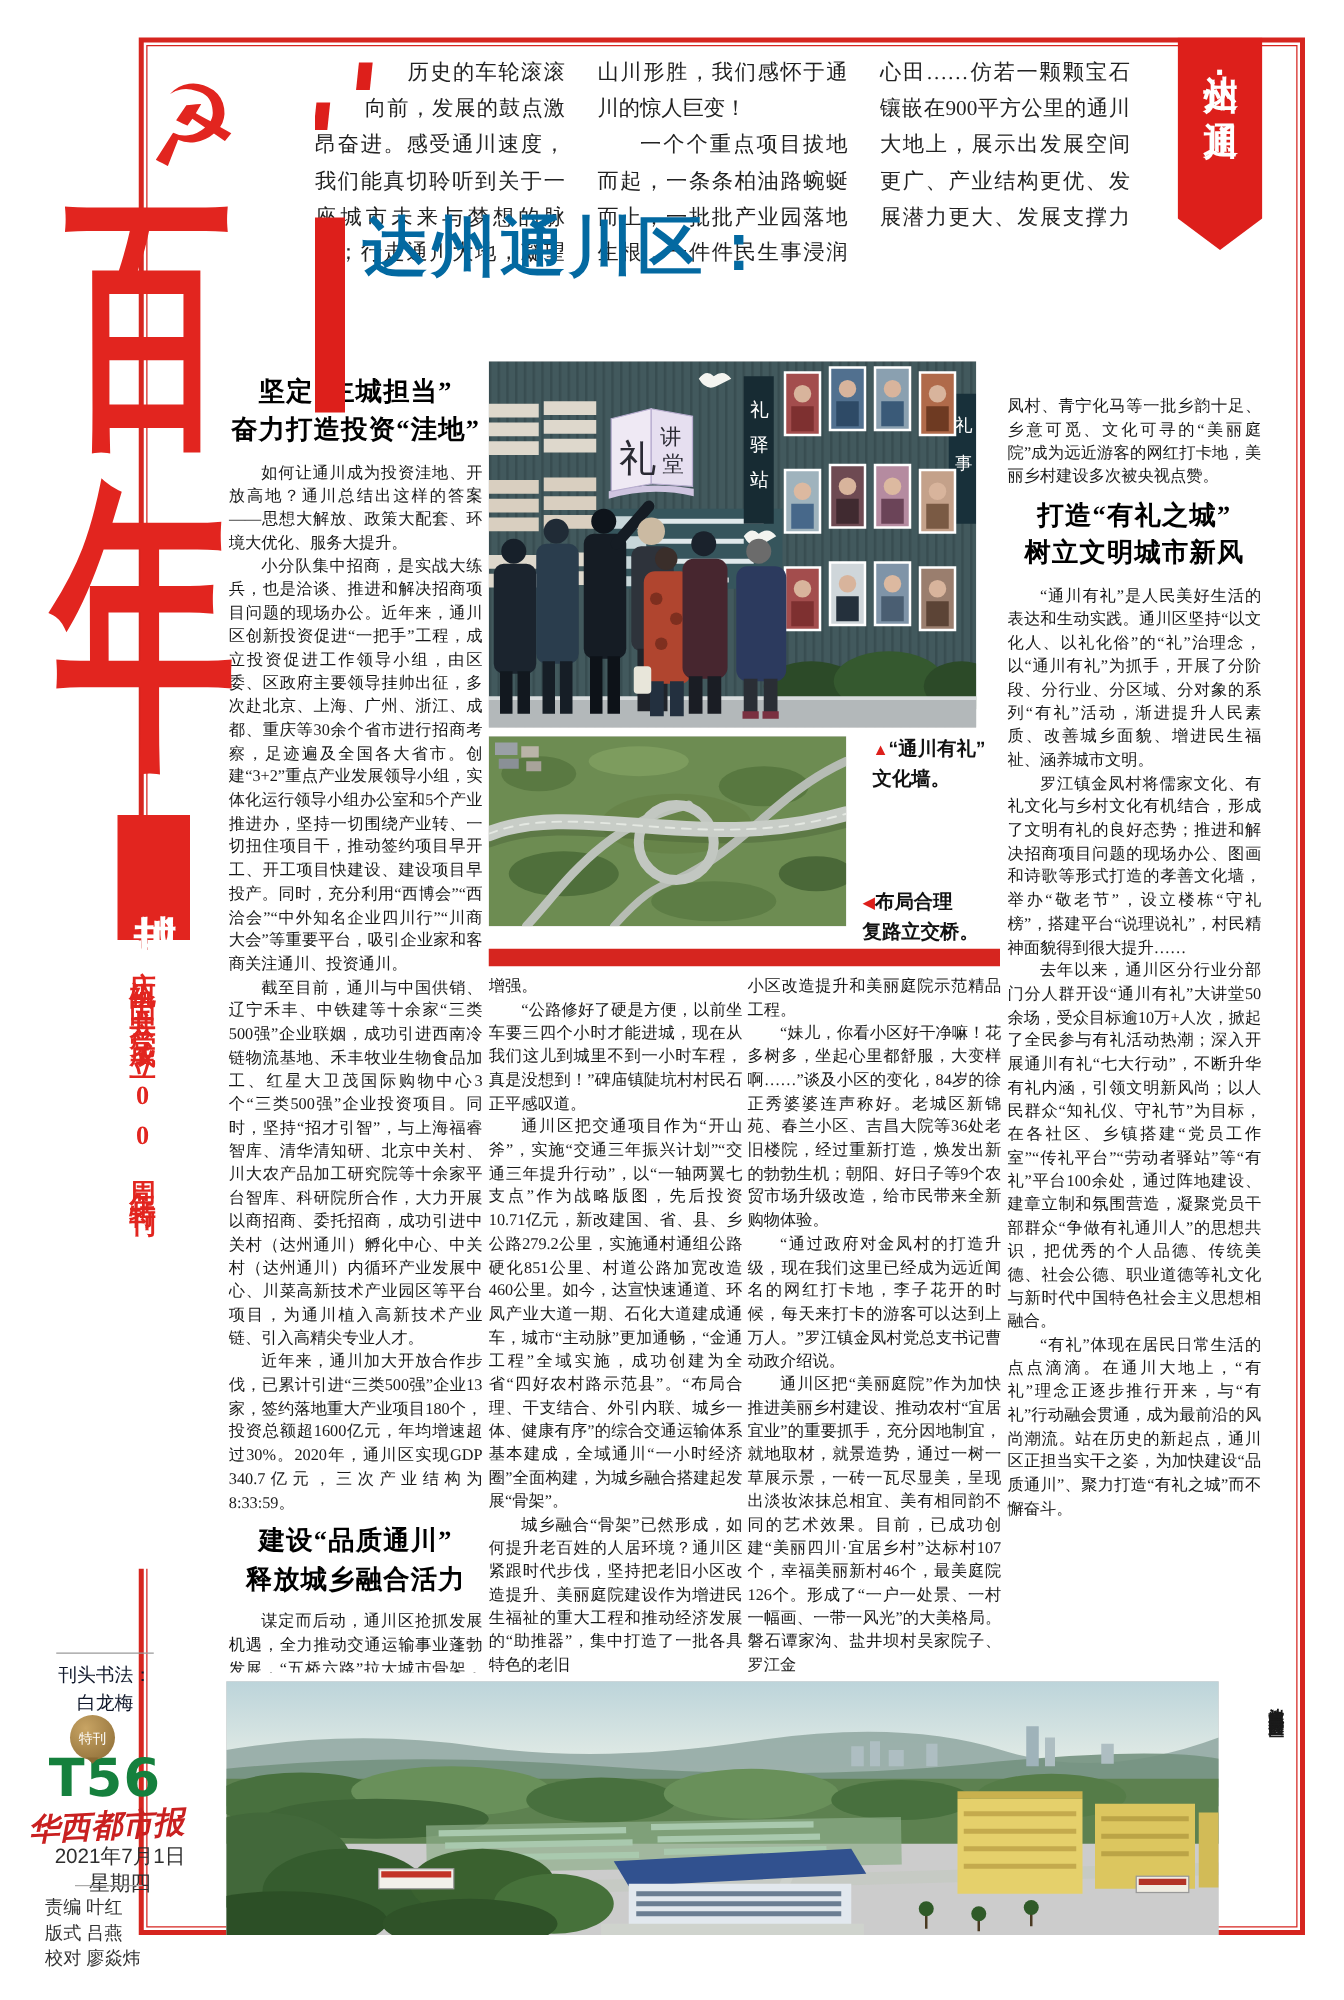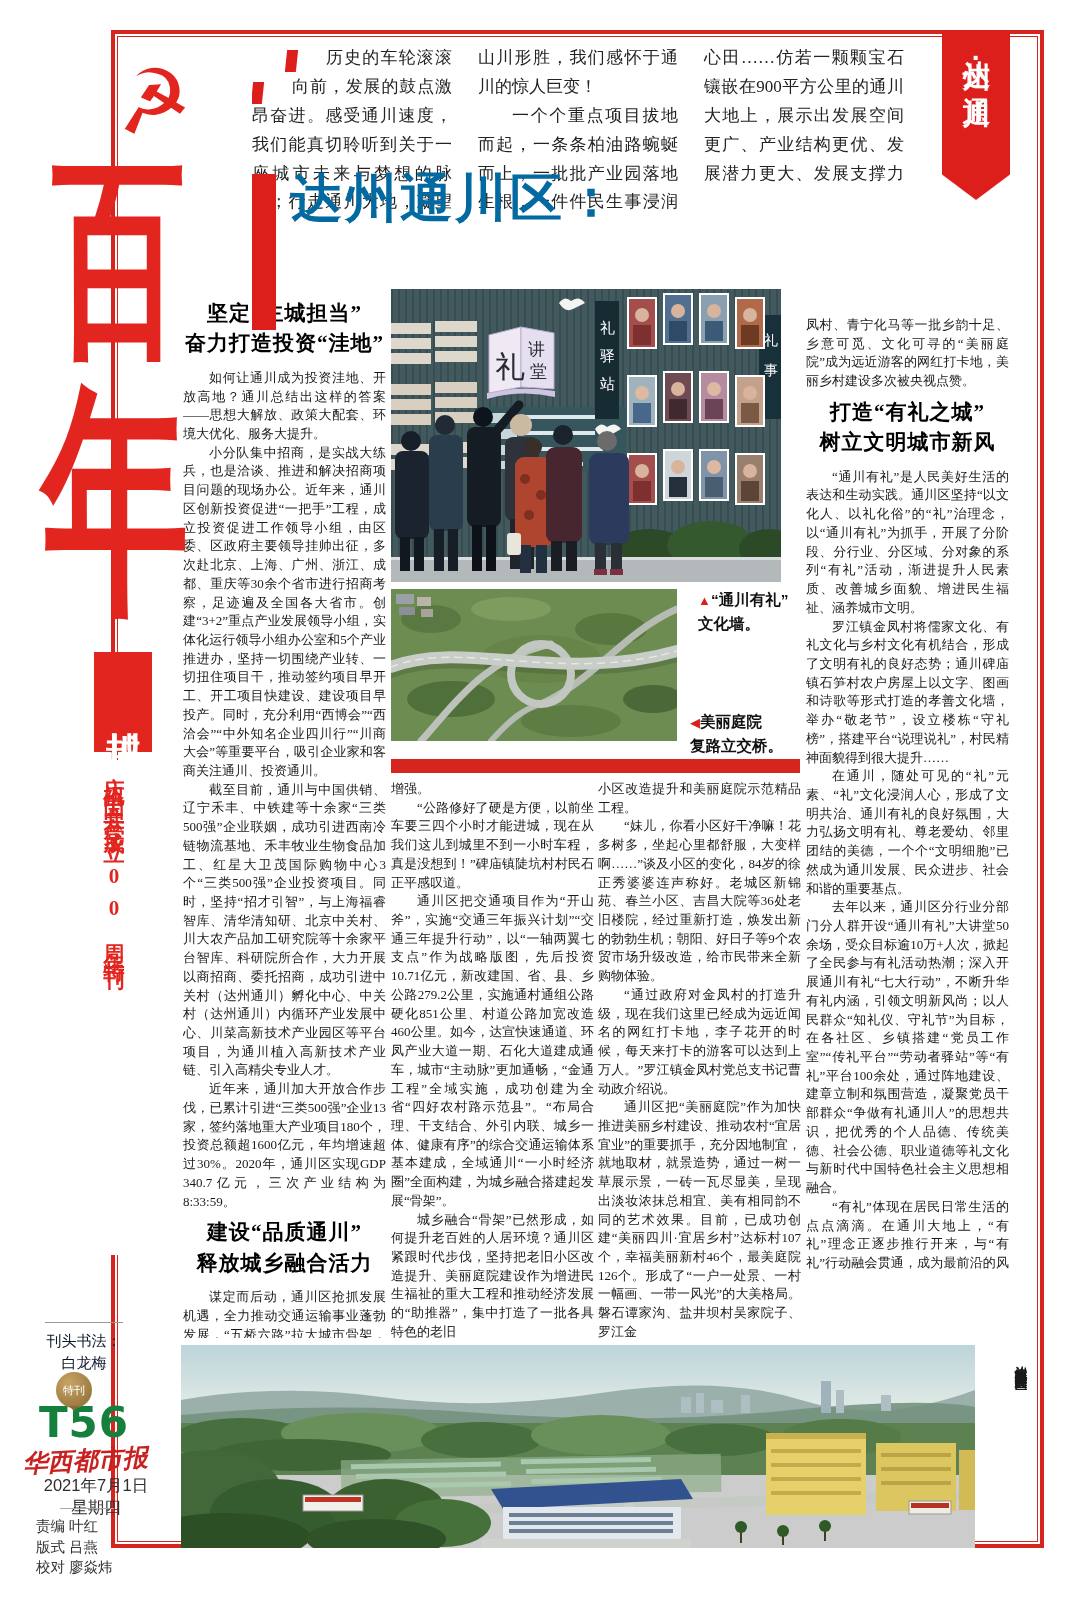--- a/index.html
+++ b/index.html
@@ -376,21 +376,21 @@
 </svg>
 </div>
 
 <div class="redstrip"></div>
 
 <div class="cap cap1">
   <span class="mk">▲</span><span>“通川有礼”</span><br>
   <span>文化墙。</span>
 </div>
 <div class="cap cap2">
-  <span class="mk">◀</span><span>美丽庭院</span><br>
+  <span class="mk">◀</span><span>布局合理</span><br>
   <span>复路立交桥。</span>
 </div>
 
 <div class="col col2">
   <p class="graf cont">增强。</p>
   <p class="graf">“公路修好了硬是方便，以前坐车要三四个小时才能进城，现在从我们这儿到城里不到一小时车程，真是没想到！”碑庙镇陡坑村村民石正平感叹道。</p>
   <p class="graf">通川区把交通项目作为“开山斧”，实施“交通三年振兴计划”“交通三年提升行动”，以“一轴两翼七支点”作为战略版图，先后投资10.71亿元，新改建国、省、县、乡公路279.2公里，实施通村通组公路硬化851公里、村道公路加宽改造460公里。如今，达宣快速通道、环凤产业大道一期、石化大道建成通车，城市“主动脉”更加通畅，“金通工程”全域实施，成功创建为全省“四好农村路示范县”。“布局合理、干支结合、外引内联、城乡一体、健康有序”的综合交通运输体系基本建成，全域通川“一小时经济圈”全面构建，为城乡融合搭建起发展“骨架”。</p>
   <p class="graf">城乡融合“骨架”已然形成，如何提升老百姓的人居环境？通川区紧跟时代步伐，坚持把老旧小区改造提升、美丽庭院建设作为增进民生福祉的重大工程和推动经济发展的“助推器”，集中打造了一批各具特色的老旧</p>
 </div>
 
@@ -398,22 +398,21 @@
   <p class="graf cont">小区改造提升和美丽庭院示范精品工程。</p>
   <p class="graf">“妹儿，你看小区好干净嘛！花多树多，坐起心里都舒服，大变样啊……”谈及小区的变化，84岁的徐正秀婆婆连声称好。老城区新锦苑、春兰小区、吉昌大院等36处老旧楼院，经过重新打造，焕发出新的勃勃生机；朝阳、好日子等9个农贸市场升级改造，给市民带来全新购物体验。</p>
   <p class="graf">“通过政府对金凤村的打造升级，现在我们这里已经成为远近闻名的网红打卡地，李子花开的时候，每天来打卡的游客可以达到上万人。”罗江镇金凤村党总支书记曹动政介绍说。</p>
   <p class="graf">通川区把“美丽庭院”作为加快推进美丽乡村建设、推动农村“宜居宜业”的重要抓手，充分因地制宜，就地取材，就景造势，通过一树一草展示景，一砖一瓦尽显美，呈现出淡妆浓抹总相宜、美有相同韵不同的艺术效果。目前，已成功创建“美丽四川·宜居乡村”达标村107个，幸福美丽新村46个，最美庭院126个。形成了“一户一处景、一村一幅画、一带一风光”的大美格局。磐石谭家沟、盐井坝村吴家院子、罗江金</p>
 </div>
 
 <div class="col col4">
   <p class="graf cont">凤村、青宁化马等一批乡韵十足、乡意可觅、文化可寻的“美丽庭院”成为远近游客的网红打卡地，美丽乡村建设多次被央视点赞。</p>
   <h3 class="colhead"><span>打造“有礼之城”</span><br><span>树立文明城市新风</span></h3>
   <p class="graf">“通川有礼”是人民美好生活的表达和生动实践。通川区坚持“以文化人、以礼化俗”的“礼”治理念，以“通川有礼”为抓手，开展了分阶段、分行业、分区域、分对象的系列“有礼”活动，渐进提升人民素质、改善城乡面貌、增进民生福祉、涵养城市文明。</p>
-  <p class="graf">罗江镇金凤村将儒家文化、有礼文化与乡村文化有机结合，形成了文明有礼的良好态势；通川碑庙镇石笋村农户房屋上以文字、图画和诗歌等形式打造的孝善文化墙，举办“敬老节”，设立楼栋“守礼榜”，搭建平台“说理说礼”，村民精神面貌得到很大提升……</p>
-  <p class="graf">在通川，随处可见的“礼”元素、“礼”文化浸润人心，形成了文明共治、通川有礼的良好氛围，大力弘扬文明有礼、尊老爱幼、邻里团结的美德，一个个“文明细胞”已然成为通川发展、民众进步、社会和谐的重要基点。</p>
+  <p class="graf">罗江镇金凤村将儒家文化、有礼文化与乡村文化有机结合，形成了文明有礼的良好态势；推进和解决招商项目问题的现场办公、图画和诗歌等形式打造的孝善文化墙，举办“敬老节”，设立楼栋“守礼榜”，搭建平台“说理说礼”，村民精神面貌得到很大提升……</p>
   <p class="graf">去年以来，通川区分行业分部门分人群开设“通川有礼”大讲堂50余场，受众目标逾10万+人次，掀起了全民参与有礼活动热潮；深入开展通川有礼“七大行动”，不断升华有礼内涵，引领文明新风尚；以人民群众“知礼仪、守礼节”为目标，在各社区、乡镇搭建“党员工作室”“传礼平台”“劳动者驿站”等“有礼”平台100余处，通过阵地建设、建章立制和氛围营造，凝聚党员干部群众“争做有礼通川人”的思想共识，把优秀的个人品德、传统美德、社会公德、职业道德等礼文化与新时代中国特色社会主义思想相融合。</p>
   <p class="graf">“有礼”体现在居民日常生活的点点滴滴。在通川大地上，“有礼”理念正逐步推行开来，与“有礼”行动融会贯通，成为最前沿的风尚潮流。站在历史的新起点，通川区正担当实干之姿，为加快建设“品质通川”、聚力打造“有礼之城”而不懈奋斗。</p>
 
 </div>
 
 <div class="photo p-park">
 <svg width="794" height="203" viewBox="0 0 794 203" xmlns="http://www.w3.org/2000/svg">
   <defs>
     <linearGradient id="sky" x1="0" y1="0" x2="0" y2="1">
       <stop offset="0" stop-color="#bcd4da"></stop>

